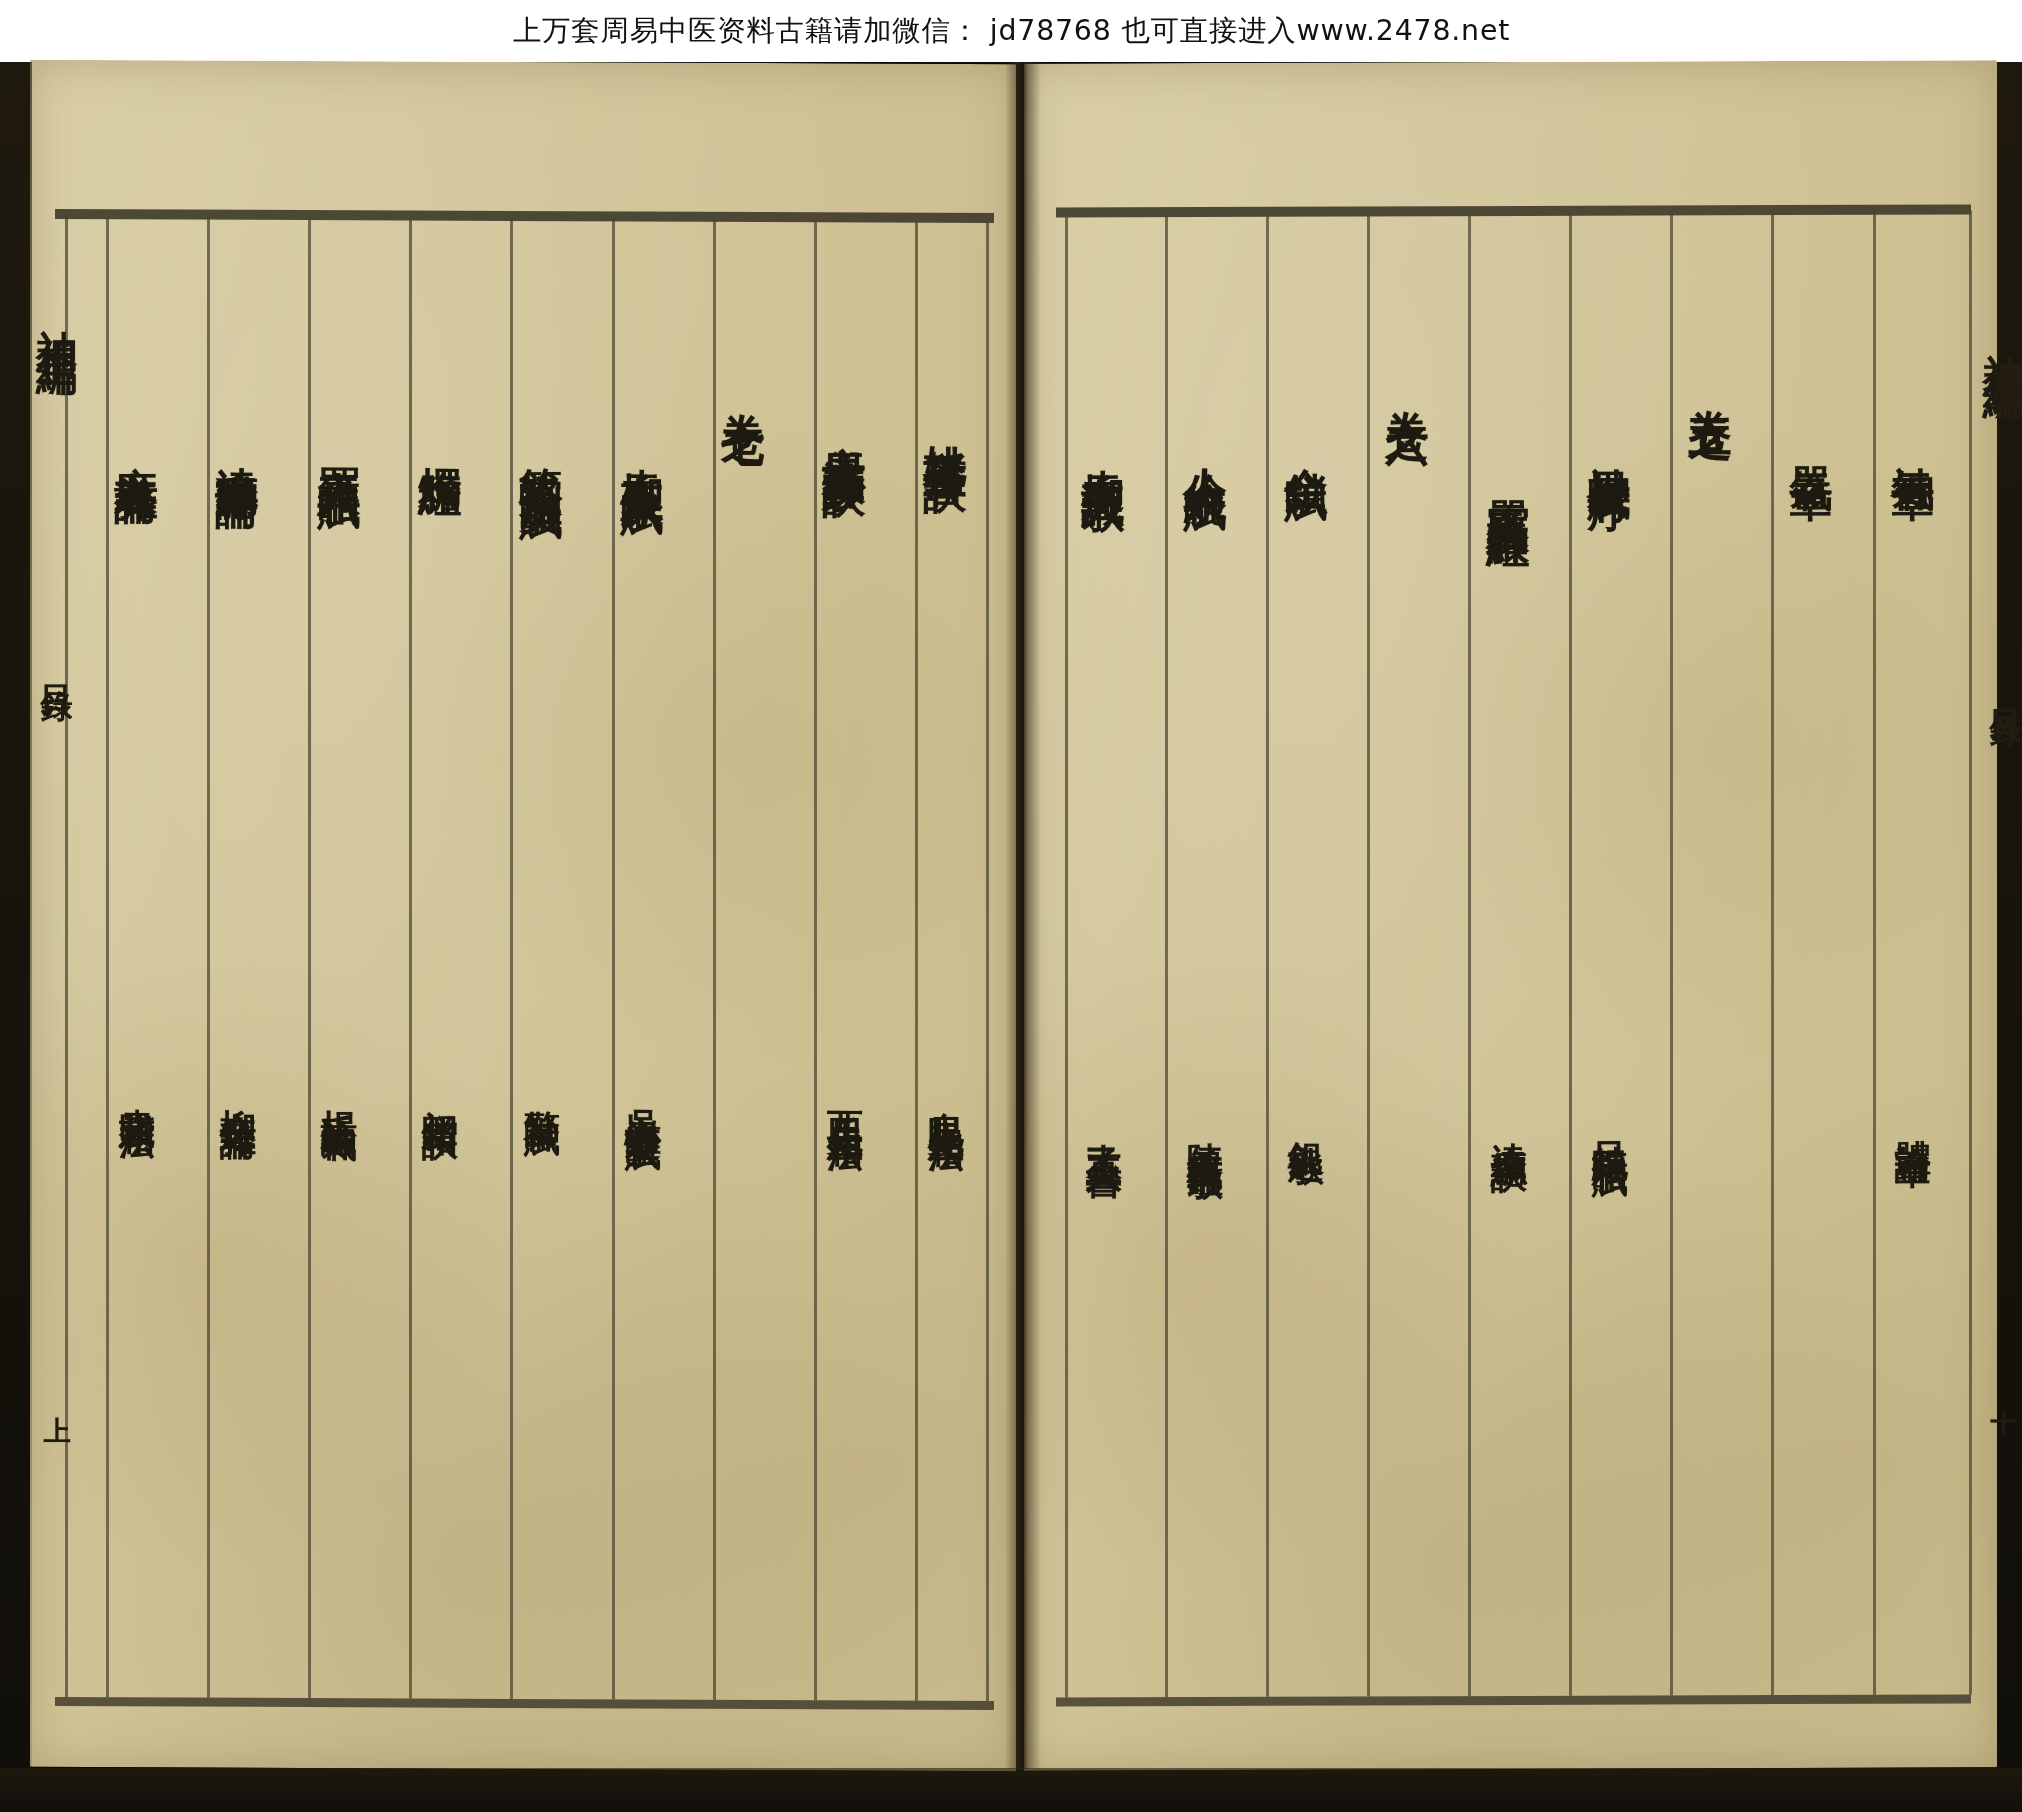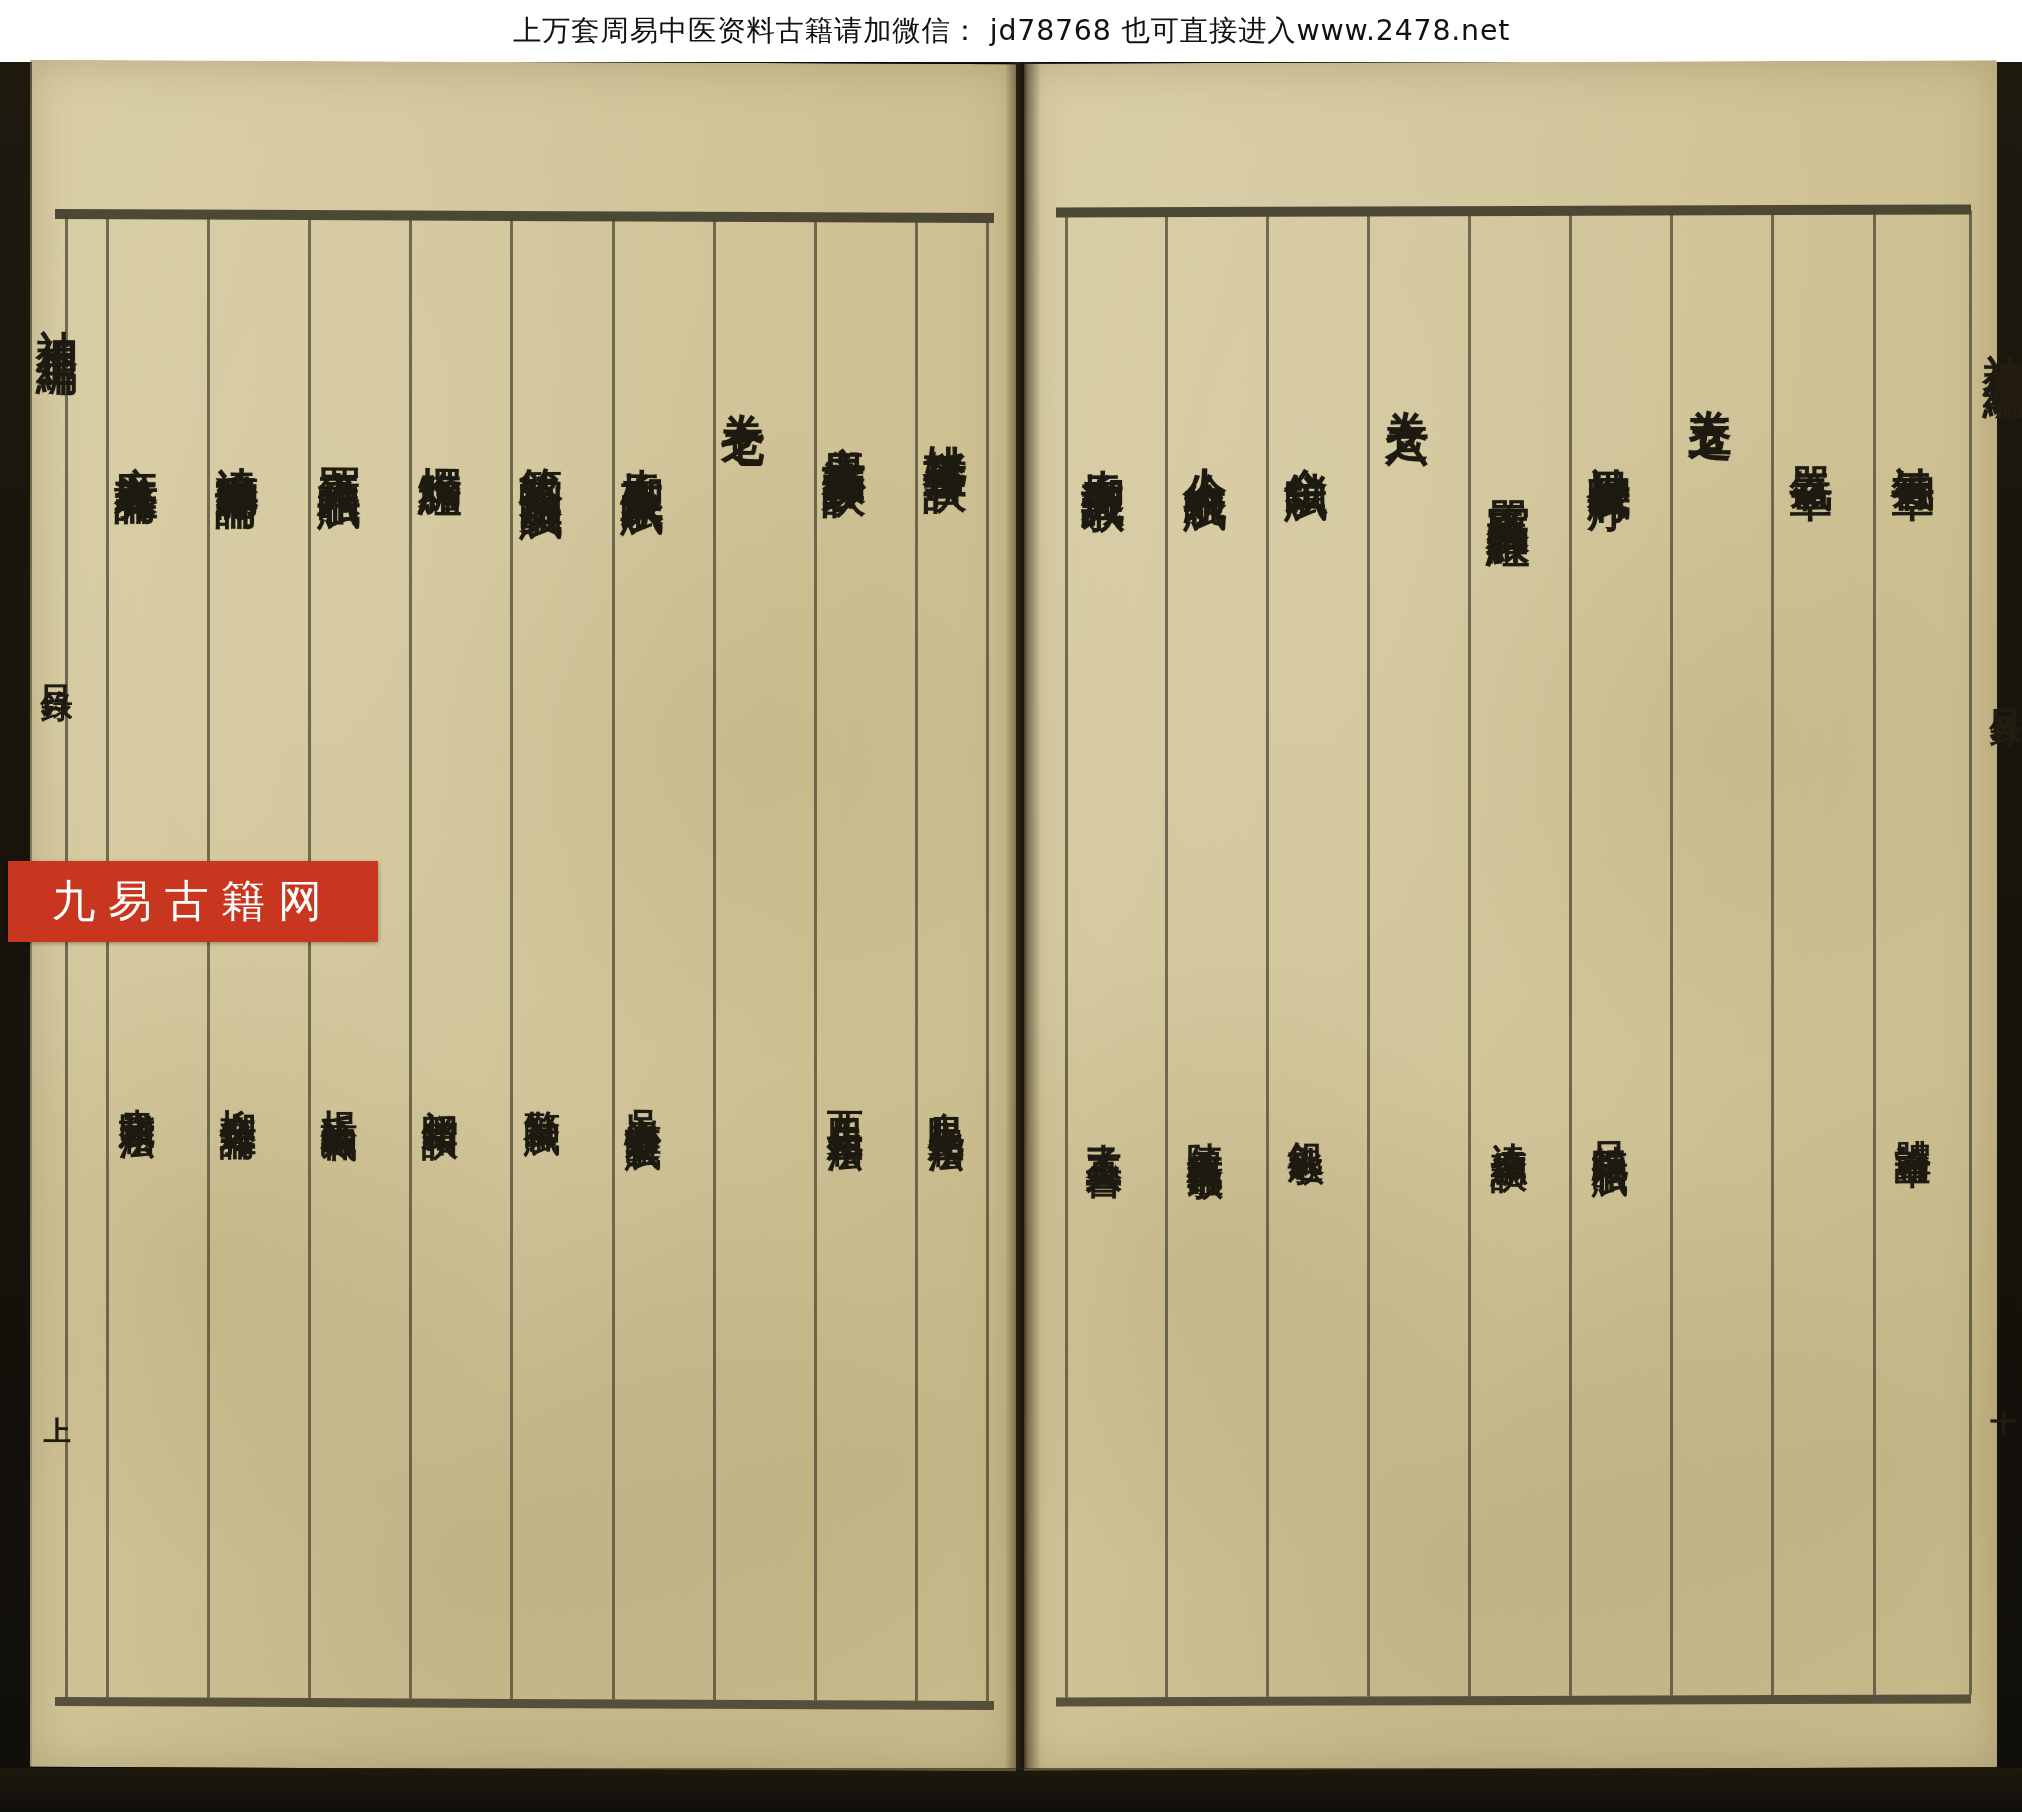--- a/index.html
+++ b/index.html
@@ -232,21 +232,18 @@
 
     <div class="vcol t-main" style="left:186px; top:371px;">達摩動靜論</div>
     <div class="vcol t-sub" style="left:191px; top:1019px;">柳庄雜論</div>
 
     <div class="vcol t-main" style="left:85px; top:371px;">麻衣雜論</div>
     <div class="vcol t-sub" style="left:90px; top:1019px;">貴賤相法</div>
   </div>
 
   <div class="gutter"></div>
 
-  <div class="seal">
-    <span>九易古籍网</span>
-  </div>
 
   <div class="edge" style="left:0; top:62px; width:32px; height:1707px;"></div>
   <div class="edge" style="left:1997px; top:62px; width:25px; height:1707px;"></div>
   <div class="edge" style="left:0; top:1768px; width:2023px; height:44px;"></div>
 </div>
 
 
 </body></html>

